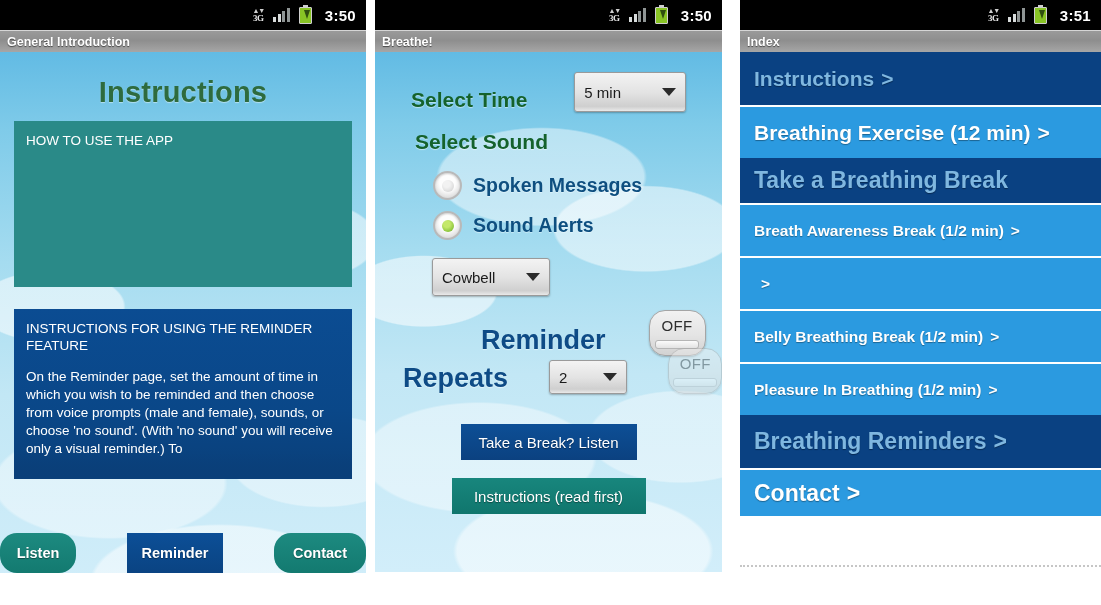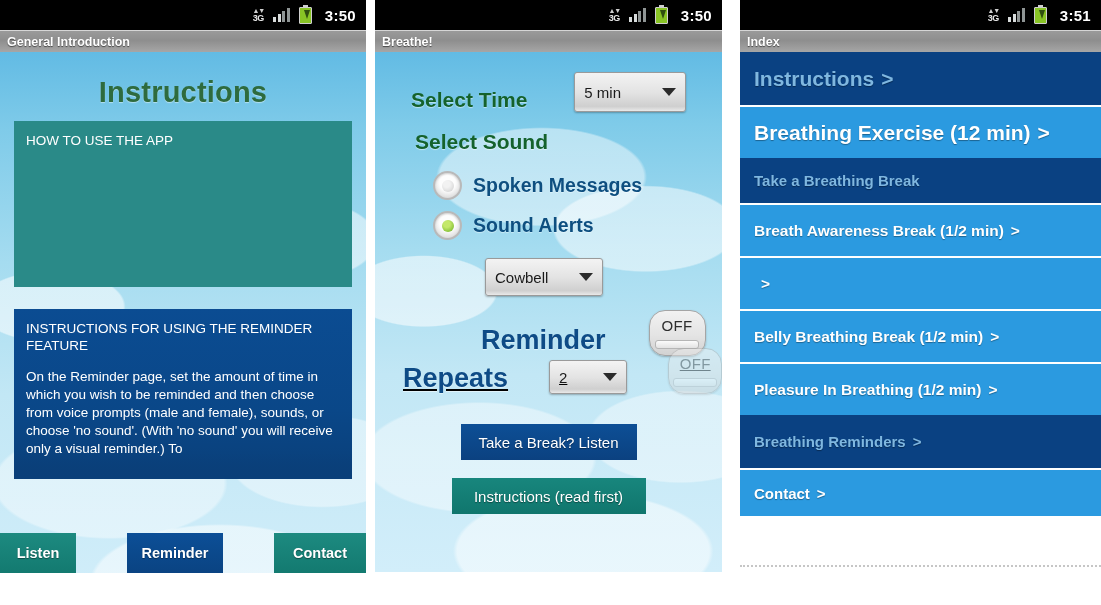--- a/index.html
+++ b/index.html
@@ -5,21 +5,21 @@
   html,body{margin:0;padding:0;background:#ffffff;}
   body{width:1101px;height:605px;font-family:"Liberation Sans",sans-serif;overflow:hidden;}
   .stage{position:relative;width:1101px;height:605px;background:#fff;}
 
   
   .panel{position:absolute;top:0;overflow:hidden;background:#bfe2f5;}
   .statusbar{height:30px;background:#000;display:flex;align-items:center;justify-content:flex-end;padding-right:10px;box-sizing:border-box;}
   .sb-icons{display:flex;align-items:center;gap:9px;}
   .icon-3g{display:flex;flex-direction:column;align-items:center;line-height:1;}
   .icon-3g .arrows{font-size:7px;color:#cfcfcf;letter-spacing:-1px;height:7px;}
-  .icon-3g .lbl{font-size:9px;font-weight:bold;color:#e6e6e6;letter-spacing:-0.5px;}
+  .icon-3g .lbl{font-size:9px;font-weight:bold;color:#e6e6e6;letter-spacing:-0.5px;font-family:Liberation Serif, serif;}
   .icon-signal{display:flex;align-items:flex-end;gap:1.5px;height:14px;}
   .icon-signal i{display:block;width:3px;background:#9aa0a0;}
   .icon-signal i:nth-child(1){height:5px;background:#d8dcdc;}
   .icon-signal i:nth-child(2){height:8px;background:#d8dcdc;}
   .icon-signal i:nth-child(3){height:11px;background:#8f9595;}
   .icon-signal i:nth-child(4){height:14px;background:#8f9595;}
   .icon-battery{position:relative;width:11px;height:15px;background:#88c425;border:1px solid #cfcfcf;border-radius:1px;}
   .icon-battery:before{content:"";position:absolute;top:-3px;left:3px;width:5px;height:2px;background:#cfcfcf;}
   .icon-battery:after{content:"";position:absolute;top:2px;left:4px;width:0;height:0;border-left:3px solid transparent;border-right:3px solid transparent;border-top:9px solid #2f4f0f;}
   .sb-time{color:#fff;font-size:15px;font-weight:bold;margin-left:4px;letter-spacing:0.3px;}
@@ -51,21 +51,21 @@
   .infobox.navy{background:linear-gradient(to bottom,#0b4c92 0%,#0a4788 60%,#0a3f79 100%);height:170px;margin-top:22px;}
   .infobox .hd{font-size:13.5px;line-height:17px;margin-bottom:14px;}
   .infobox .bd{font-size:13.5px;line-height:18px;}
   .fadeout{position:absolute;left:0;right:0;bottom:0;height:26px;}
   .infobox.teal .fadeout{background:linear-gradient(to bottom,rgba(42,138,136,0) 0%,rgba(42,138,136,.85) 70%,#2a8a88 100%);}
   .infobox.navy .fadeout{background:linear-gradient(to bottom,rgba(10,63,121,0) 0%,rgba(10,63,121,.85) 70%,#0a3f79 100%);}
 
   .bottombar{position:absolute;left:0;right:0;bottom:32px;height:40px;display:flex;align-items:stretch;}
   .bb-btn{display:flex;align-items:center;justify-content:center;color:#fff;font-size:14.5px;font-weight:bold;
           text-shadow:0 1px 1px rgba(0,0,0,.4);}
-  .bb-btn.teal{background:linear-gradient(to bottom,#1d8a80 0%,#137a70 100%);}
+  .bb-btn.teal{background:linear-gradient(to bottom,#1d8a80 0%,#137a70 100%);border-radius:17px;}
   .bb-btn.navy{background:linear-gradient(to bottom,#0c4f97 0%,#0a4382 100%);}
   .bb-spacer{flex:1 1 auto;}
   .bb-listen{width:76px;}
   .bb-reminder{width:96px;}
   .bb-contact{width:92px;}
   .p1-footer{position:absolute;left:0;right:0;bottom:0;height:32px;background:#fff;}
 
   
   #panel2{left:375px;width:347px;height:572px;}
   #panel2 .body{position:absolute;top:52px;left:0;right:0;bottom:0;}
@@ -107,21 +107,21 @@
 
   
   #panel3{left:740px;width:361px;height:605px;background:#fff;}
   #panel3 .list{position:absolute;top:52px;left:0;right:0;bottom:0;background:#fff;}
   .li{display:flex;align-items:center;padding-left:14px;box-sizing:border-box;
       font-weight:bold;text-shadow:0 1px 1px rgba(0,0,0,.35);}
   .li.dark{background:#0a4182;color:#7fb7e0;}
   .li.bright{background:#2b9ae0;color:#ffffff;border-top:2px solid #ffffff;}
   .li .chev{margin-left:7px;}
   .li-big{font-size:21px;}
-  .li-mid{font-size:15px;}
+  .li-mid{font-size:23px;}
   .li-small{font-size:15.5px;}
   .p3-footer{position:absolute;left:0;right:0;bottom:0;height:38px;background:#fff;
              border-top:2px dotted #c6c6c6;}
 </style>
 </head>
 <body>
 
 <div class="stage">
 
   <div class="panel" id="panel1">
@@ -211,36 +211,36 @@
           <span class="radio-label">Spoken Messages</span>
         </div>
 
         <div class="radio-row" style="margin-top:11px;padding-left:58px;">
           <span class="radio on">
               <span class="dot"></span>
             </span>
           <span class="radio-label">Sound Alerts</span>
         </div>
 
-        <div class="row" style="margin-top:18px;padding-left:110px;">
+        <div class="row" style="margin-top:18px;padding-left:57px;">
           <div class="spinner" style="width:118px;height:38px;">
             <span class="val">Cowbell</span>
             <span class="caret"></span>
           </div>
         </div>
 
         <div class="row" style="margin-top:14px;padding-left:106px;">
           <div class="lbl-navy" style="font-size:27px;">Reminder</div>
           <div class="toggle" style="margin-left:14px;">
             <span class="t-lbl">OFF</span>
             <span class="t-bar"></span>
           </div>
         </div>
 
-        <div class="row" style="margin-top:-8px;padding-left:28px;text-decoration:underline;">
+        <div class="row" style="margin-top:-8px;padding-left:28px;">
           <div class="lbl-navy" style="font-size:27px;">Repeats</div>
           <div class="spinner" style="width:82px;height:34px;margin-left:12px;">
             <span class="val">2</span>
             <span class="caret"></span>
           </div>
           <div class="toggle disabled" style="margin-left:12px;">
             <span class="t-lbl">OFF</span>
             <span class="t-bar"></span>
           </div>
         </div>

